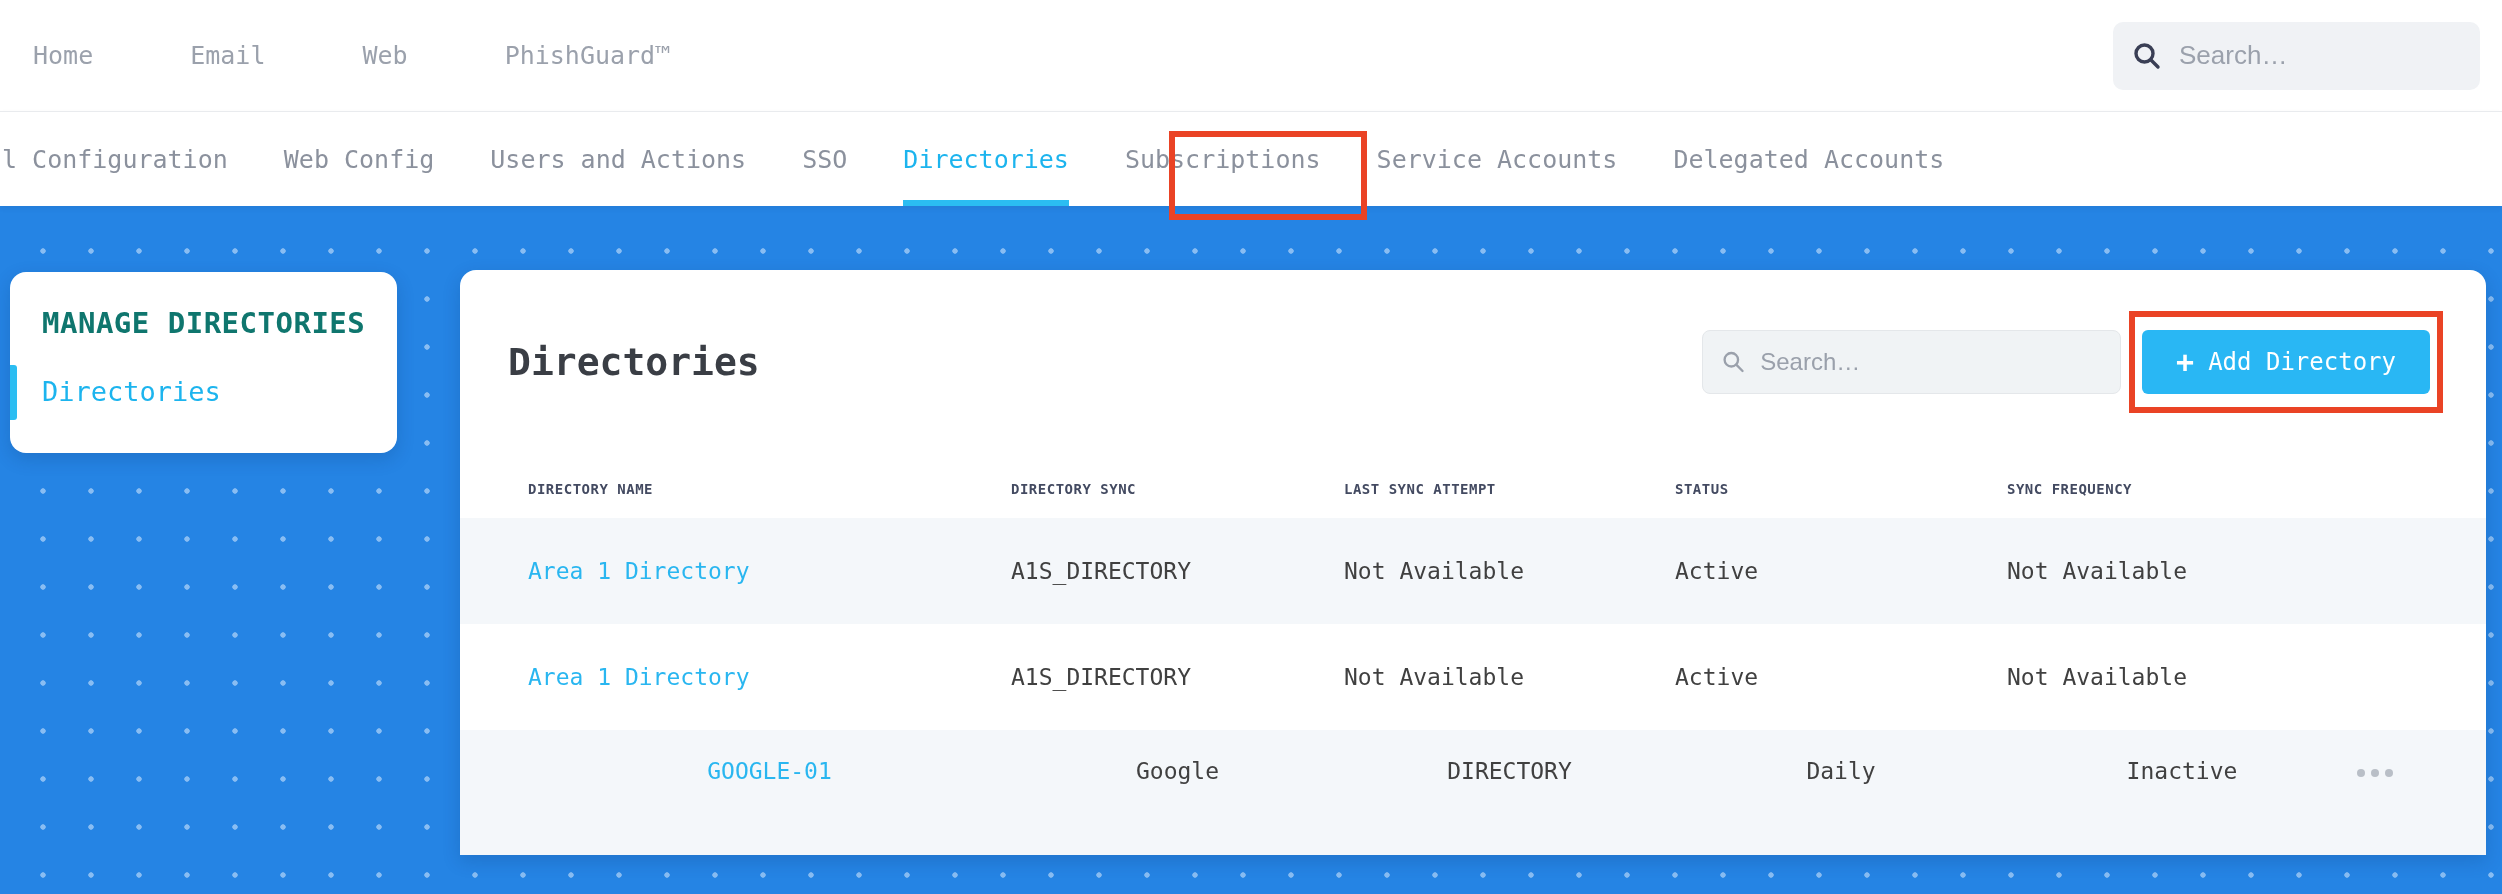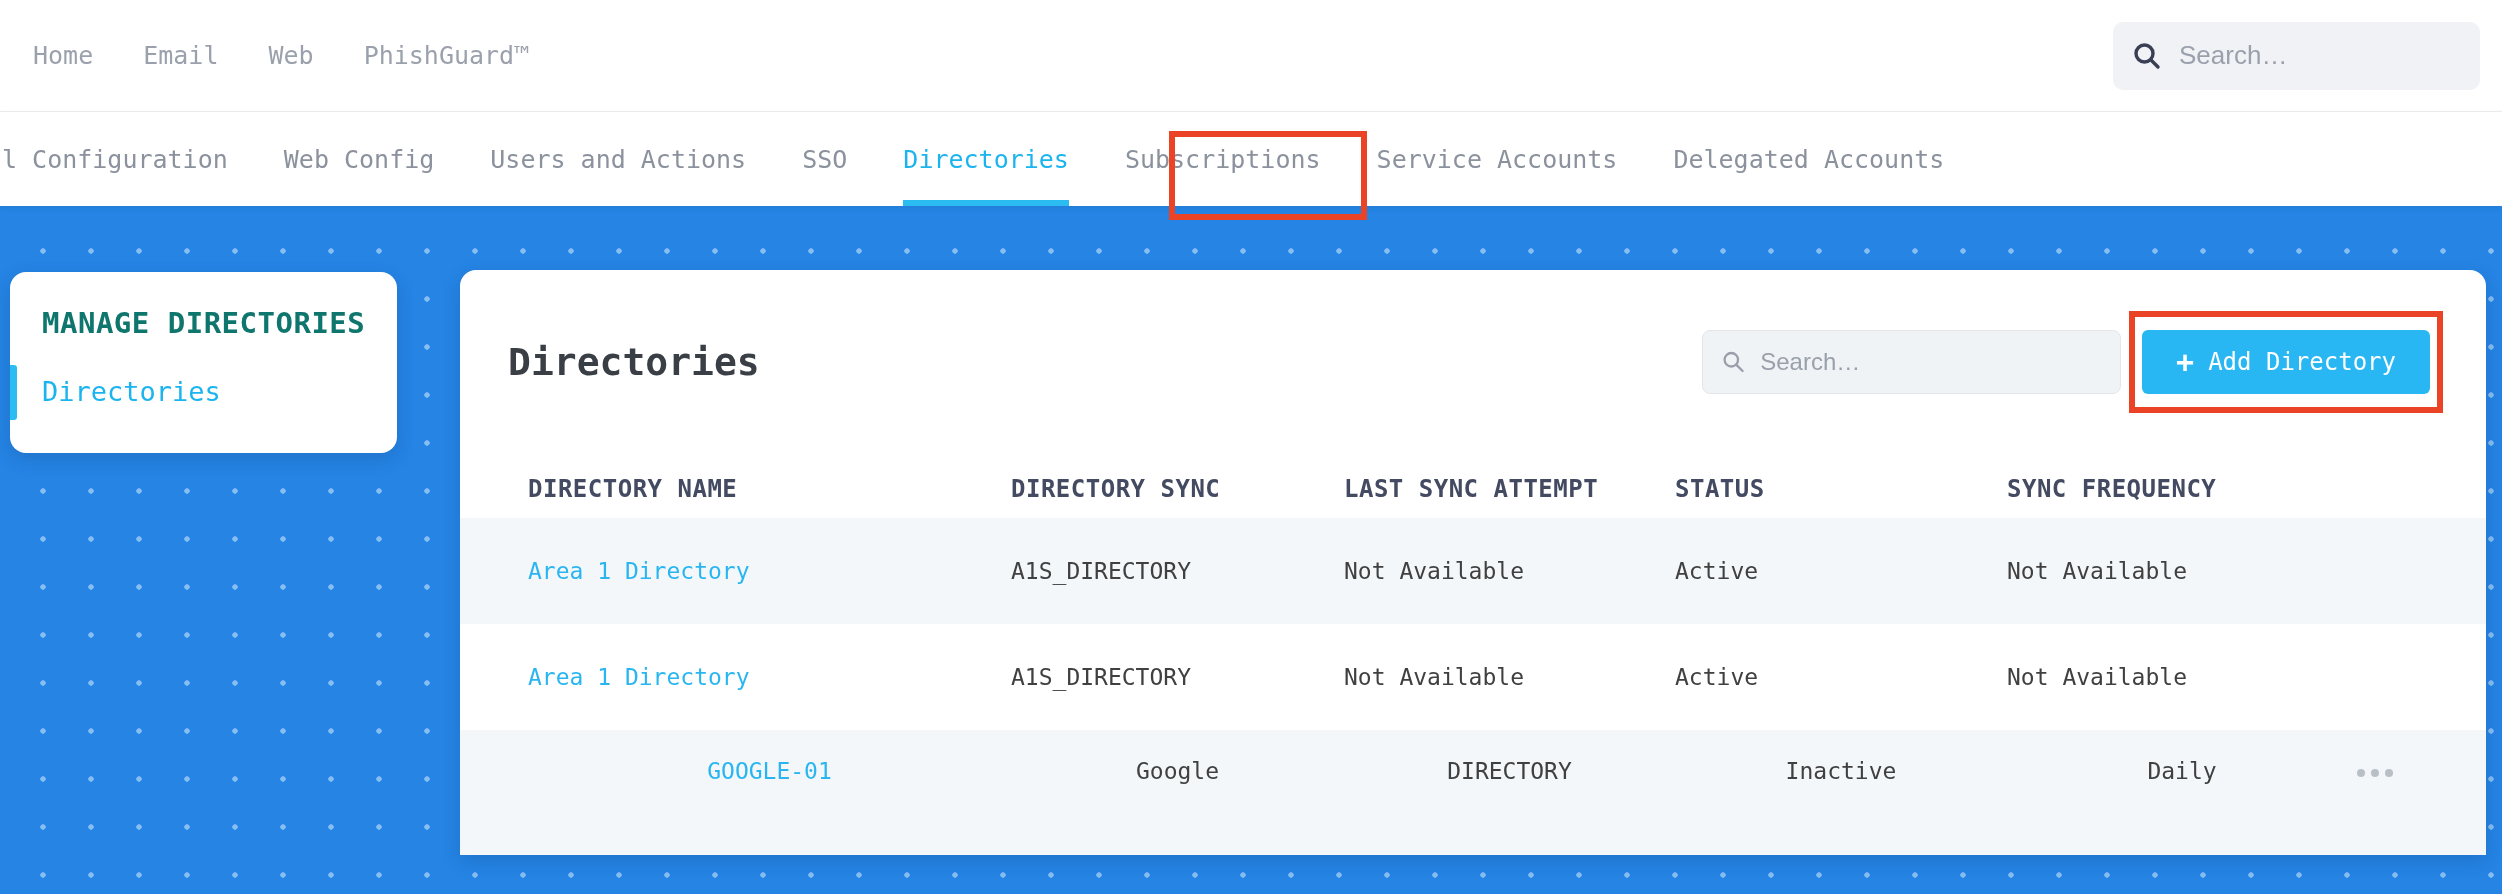--- a/index.html
+++ b/index.html
@@ -12,21 +12,21 @@
   }
 
   
   .topbar {
     position: absolute; left: 0; top: 0; width: 2502px; height: 111px;
     background: #ffffff;
     display: flex; align-items: center;
     padding: 0 22px 0 33px;
     z-index: 5;
   }
-  .topbar-nav { display: flex; gap: 50px; align-items: center; }
+  .topbar-nav { display: flex; gap: 97px; align-items: center; }
   .topbar-nav .nav-item {
     font-size: 25px; color: #9ba1ac; cursor: pointer; white-space: nowrap;
   }
   .top-search {
     margin-left: auto;
     width: 367px; height: 68px;
     background: #f0f2f5; border-radius: 10px;
     display: flex; align-items: center; padding: 0 18px; gap: 16px;
   }
   .top-search svg { flex: 0 0 auto; }
@@ -137,21 +137,21 @@
   
   .dir-table { margin-top: 64px; }
   .t-grid {
     display: grid;
     grid-template-columns: 483px 333px 331px 332px 350px 1fr;
     align-items: center;
     padding-left: 68px;
   }
   .thead { height: 58px; }
   .thead .th {
-    font-size: 24px; font-weight: bold; color: #434a61;
+    font-size: 14px; font-weight: bold; color: #434a61;
     letter-spacing: 0.5px; white-space: nowrap;
   }
   .trow { height: 106px; font-size: 23px; }
   .trow.alt { background: #f4f7fa; }
   .trow.cut { height: 125px; align-items: start; padding-top: 28px; text-align: center; }
   .cell { color: #404040; white-space: nowrap; }
   .cell.link { color: #29b6f0; cursor: pointer; }
   .row-menu {
     display: flex; gap: 6px; align-items: center; cursor: pointer;
     width: 44px; height: 30px;
@@ -259,22 +259,22 @@
         <span class="cell">Not Available</span>
         <span class="cell">Active</span>
         <span class="cell">Not Available</span>
         <span></span>
       </div>
 
       <div class="t-grid trow alt cut">
         <span class="cell link">GOOGLE-01</span>
         <span class="cell">Google</span>
         <span class="cell">DIRECTORY</span>
+        <span class="cell">Daily</span>
         <span class="cell">Inactive</span>
-        <span class="cell">Daily</span>
         <span class="row-menu">
           <i></i>
             <i></i>
             <i></i>
         </span>
       </div>
 
     </div>
   </section>
 </div>

